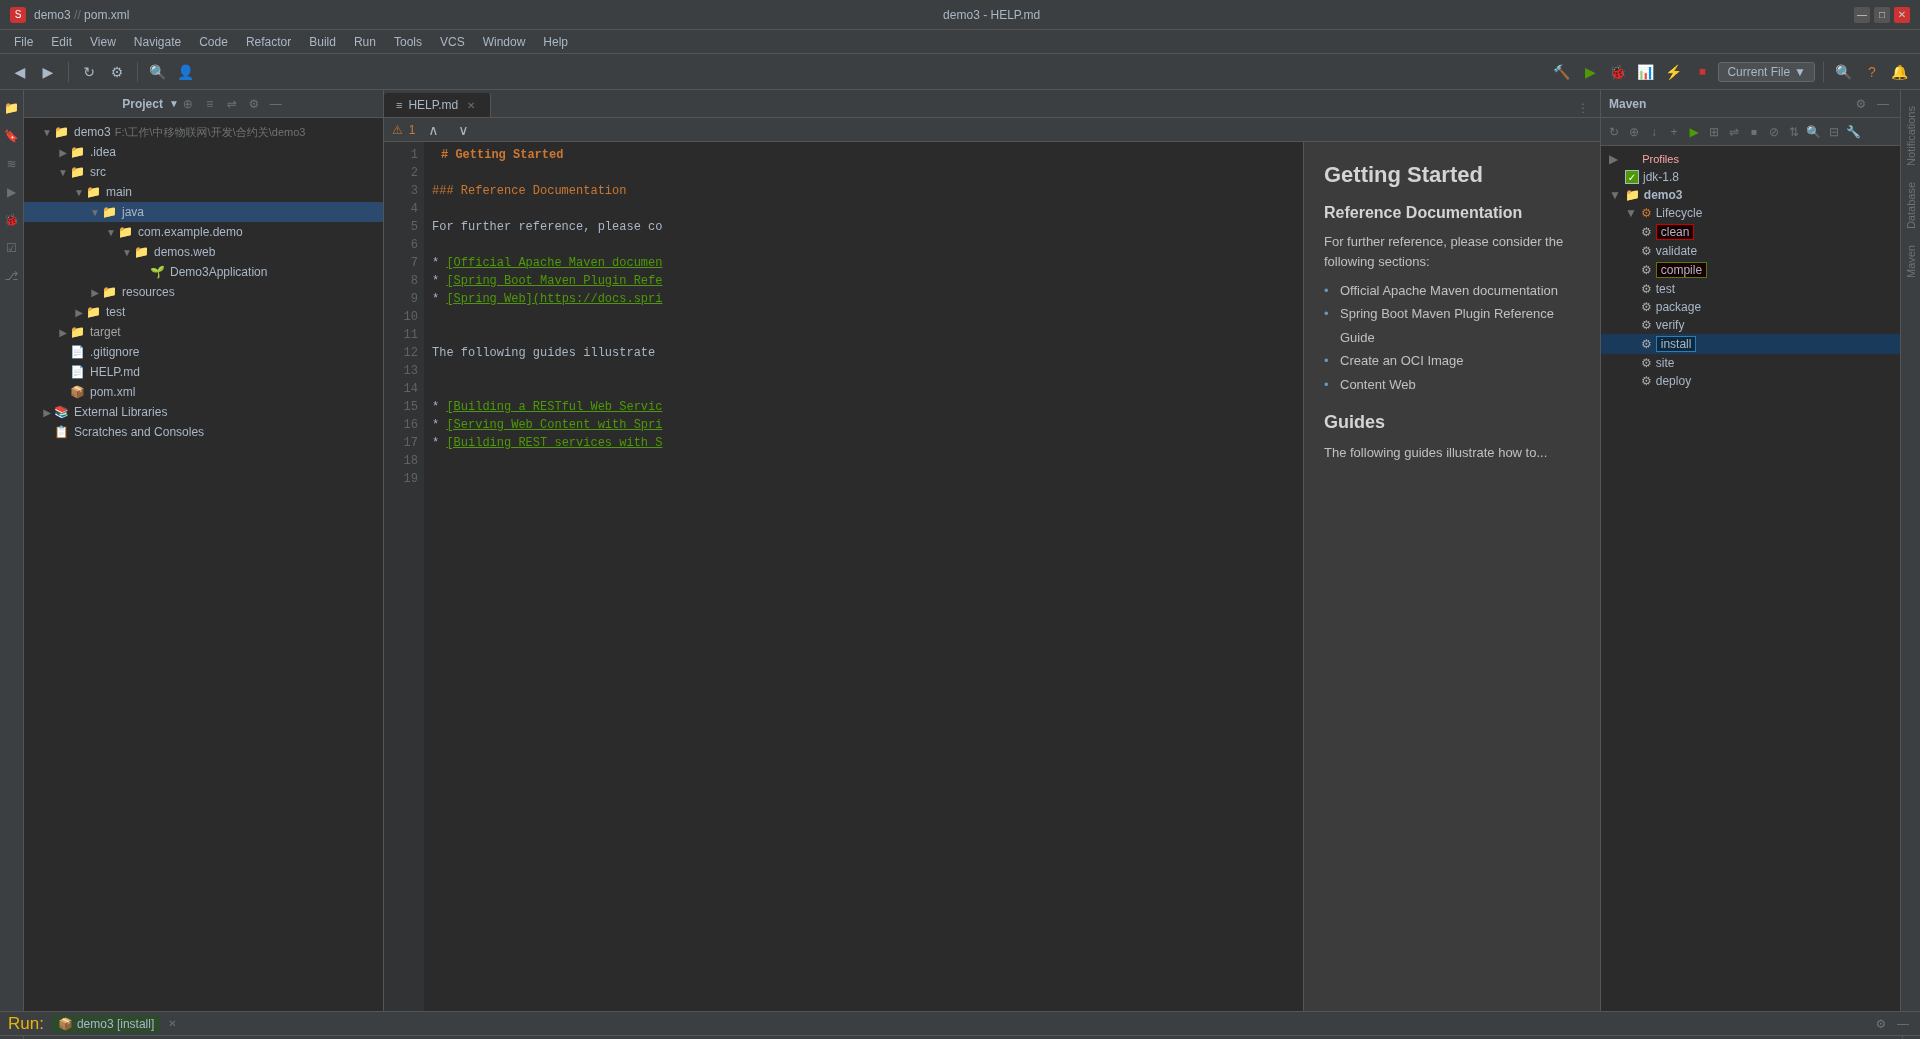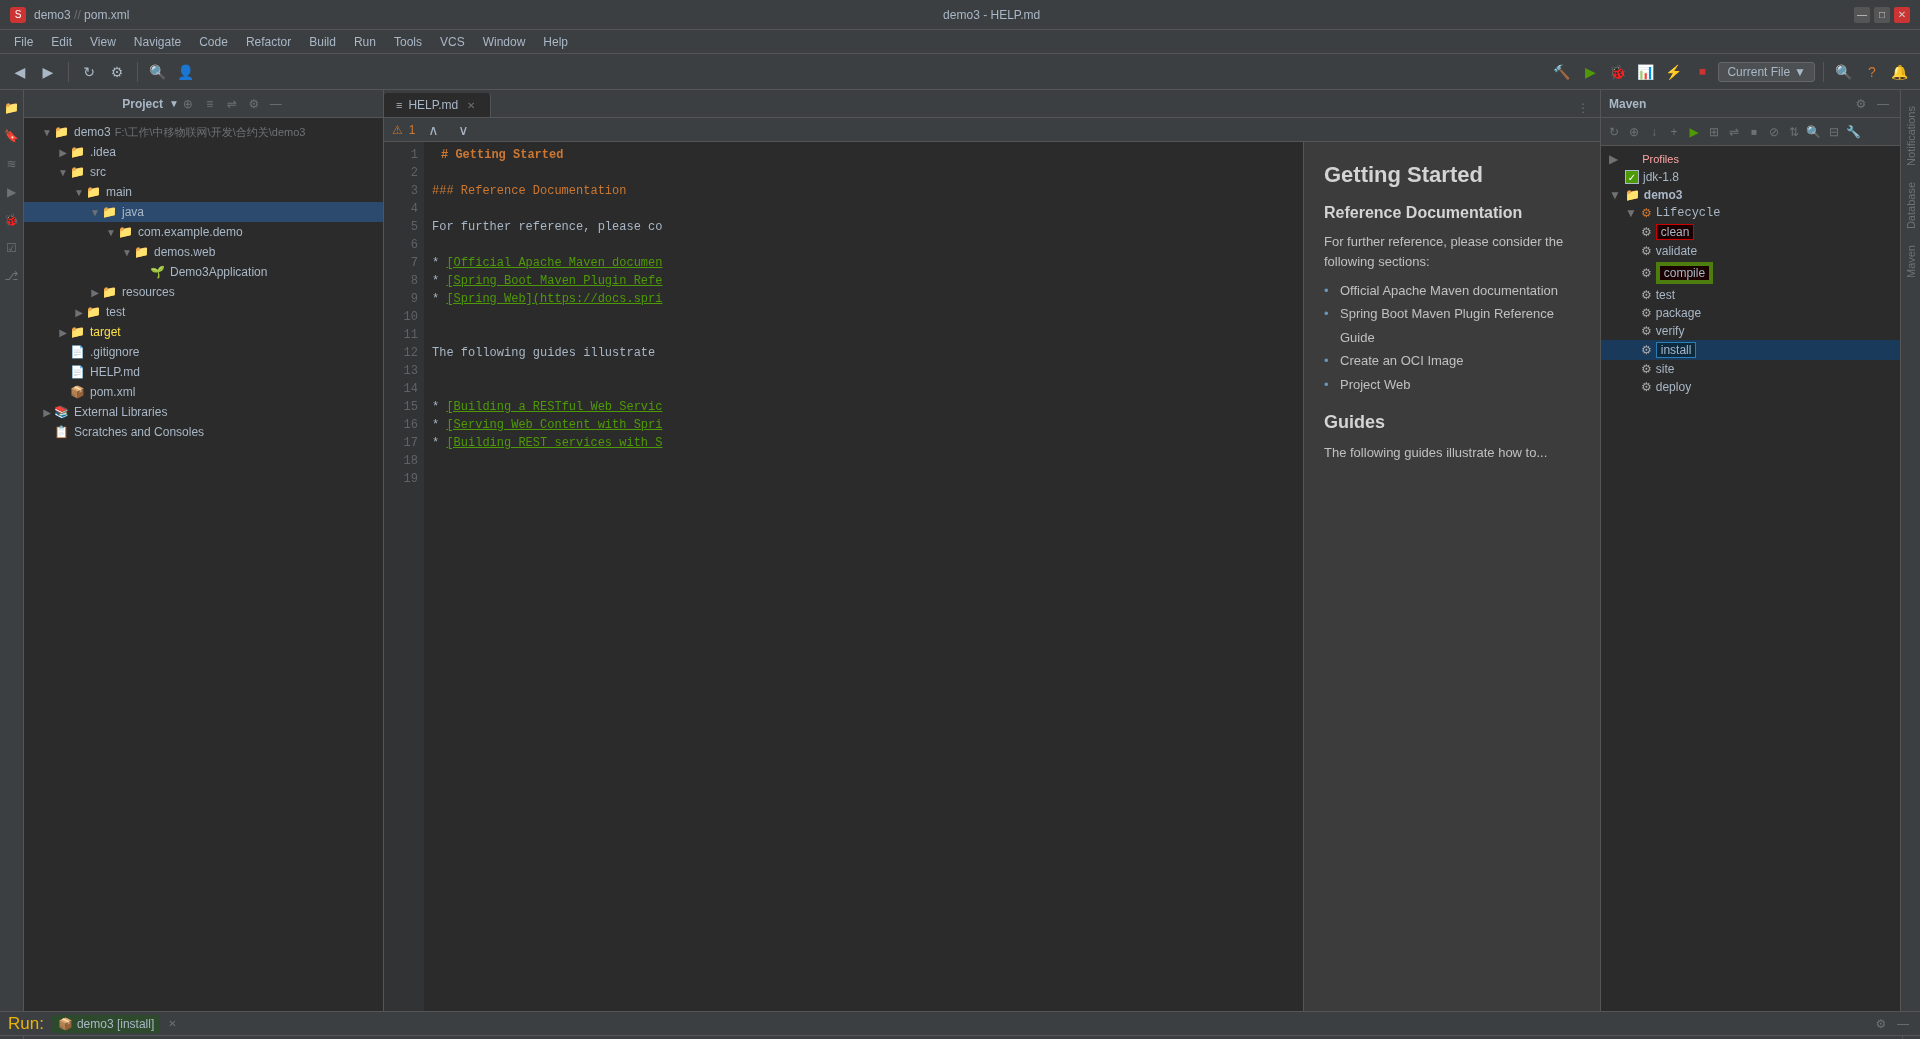--- a/index.html
+++ b/index.html
@@ -560,21 +560,21 @@
         <div class="tree-arrow">▶</div>
         <div class="tree-icon" style="color:#4e9a06;">📁</div>
         <span class="tree-label">test</span>
       </div>
 
       <div class="tree-item">
         <div class="tree-indent"></div>
         <div class="tree-indent"></div>
         <div class="tree-arrow">▶</div>
         <div class="tree-icon" style="color:#d4a017;">📁</div>
-        <span class="tree-label" style="color:#fde047;">target</span>
+        <span class="tree-label" style="color:#a3a3a3;">target</span>
       </div>
 
       <div class="tree-item">
         <div class="tree-indent"></div>
         <div class="tree-indent"></div>
         <div class="tree-arrow"></div>
         <div class="tree-icon" style="color:#f05033;">📄</div>
         <span class="tree-label">.gitignore</span>
       </div>
 
@@ -675,21 +675,21 @@
       </div>
 
       <div class="preview-area">
         <div class="preview-h1">Getting Started</div>
         <div class="preview-h3">Reference Documentation</div>
         <div class="preview-text">For further reference, please consider the following sections:</div>
         <div>
           <div class="preview-li">Official Apache Maven documentation</div>
           <div class="preview-li">Spring Boot Maven Plugin Reference Guide</div>
           <div class="preview-li">Create an OCI Image</div>
-          <div class="preview-li">Project Web</div>
+          <div class="preview-li">Content Web</div>
         </div>
         <div class="preview-h2">Guides</div>
         <div class="preview-text">The following guides illustrate how to...</div>
       </div>
     </div>
   </div>
 
   <div class="maven-panel">
     <div class="maven-header">
       <span style="font-weight:bold;color:#a9b7c6;font-size:12px;">Maven</span>
@@ -727,36 +727,36 @@
 
       <div class="maven-item" style="padding-left:8px;">
         <span style="color:#6e7274;margin-right:4px;">▼</span>
         <span style="margin-right:4px;">📁</span>
         <span style="color:#a9b7c6;font-size:12px;font-weight:bold;">demo3</span>
       </div>
 
       <div class="maven-item" style="padding-left:24px;">
         <span style="color:#6e7274;margin-right:4px;">▼</span>
         <span style="margin-right:4px;color:#cc7832;">⚙</span>
-        <span style="color:#a9b7c6;font-size:12px;font-family:Liberation Mono, monospace;">Lifecycle</span>
+        <span style="color:#a9b7c6;font-size:12px;">Lifecycle</span>
       </div>
 
       <div style="padding-left:40px;display:flex;align-items:center;padding:2px 0 2px 40px;">
         <span class="gear-icon">⚙</span>
         <span style="color:#a9b7c6;font-size:12px;border:1px solid #cc0000;padding:0 4px;background:#1a0000;">clean</span>
       </div>
 
       <div style="padding-left:40px;display:flex;align-items:center;padding:2px 0 2px 40px;">
         <span class="gear-icon">⚙</span>
         <span style="color:#a9b7c6;font-size:12px;">validate</span>
       </div>
 
       <div style="padding-left:40px;display:flex;align-items:center;padding:2px 0 2px 40px;">
         <span class="gear-icon">⚙</span>
-        <span style="color:#a9b7c6;font-size:12px;border:4px solid #4d7c0f;padding:0 4px;background:#1a0000;">compile</span>
+        <span style="color:#a9b7c6;font-size:12px;border:1px solid #4d7c0f;padding:0 4px;background:#1a0000;">compile</span>
       </div>
 
       <div style="padding-left:40px;display:flex;align-items:center;padding:2px 0 2px 40px;">
         <span class="gear-icon">⚙</span>
         <span style="color:#a9b7c6;font-size:12px;">test</span>
       </div>
 
       <div style="padding-left:40px;display:flex;align-items:center;padding:2px 0 2px 40px;">
         <span class="gear-icon">⚙</span>
         <span style="color:#a9b7c6;font-size:12px;">package</span>

